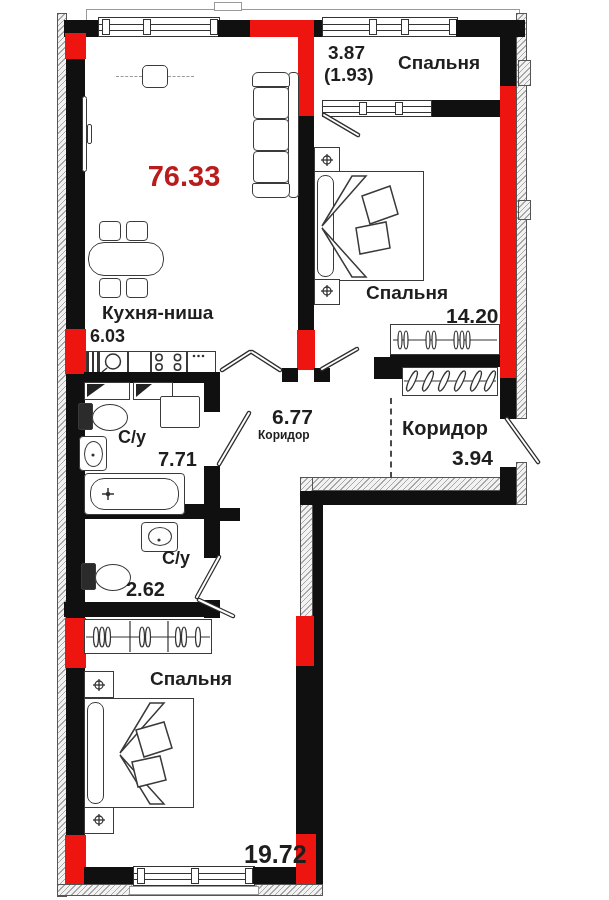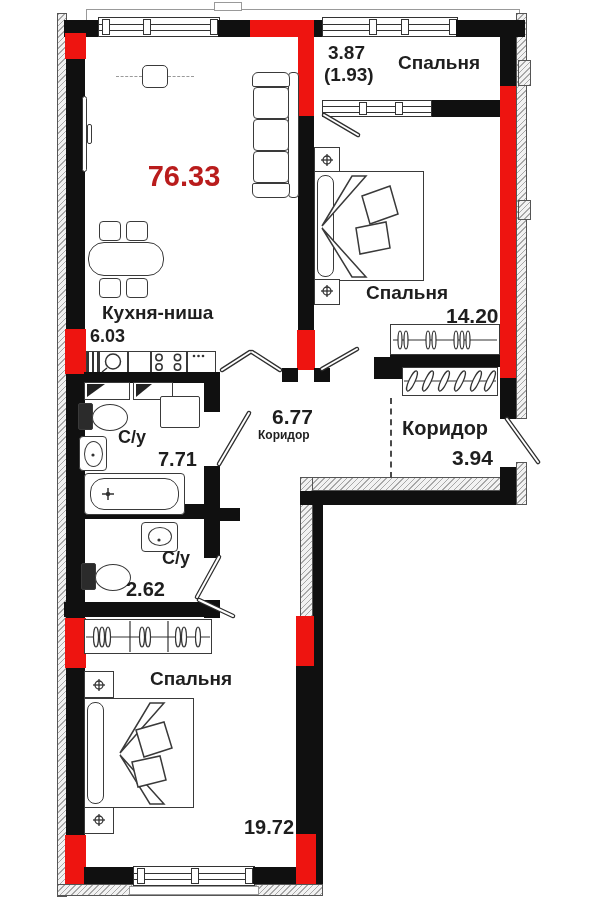--- a/index.html
+++ b/index.html
@@ -183,21 +183,21 @@
   <div class="lbl name" style="left:402px;top:417px;font-size:20px">Коридор</div>
   <div class="lbl" style="left:452px;top:446px;font-size:21px">3.94</div>
 
   <div class="lbl name" style="left:118px;top:427px;font-size:18px">С/у</div>
   <div class="lbl" style="left:158px;top:448px;font-size:20px">7.71</div>
 
   <div class="lbl name" style="left:162px;top:548px;font-size:18px">С/у</div>
   <div class="lbl" style="left:126px;top:578px;font-size:20px">2.62</div>
 
   <div class="lbl name" style="left:150px;top:668px;font-size:19px">Спальня</div>
-  <div class="lbl" style="left:244px;top:816px;font-size:20px">19.72</div>
+  <div class="lbl" style="left:244px;top:840px;font-size:25px">19.72</div>
 
 
   <svg class="overlay" width="609" height="900" viewBox="0 0 609 900">
     <g stroke="#2f2f2f" stroke-width="4.5" stroke-linecap="round">
       <line x1="222" y1="370" x2="250" y2="352"></line>
         <line x1="280" y1="370" x2="252" y2="352"></line>
       <line x1="322" y1="369" x2="357" y2="349"></line>
         <line x1="324" y1="115" x2="358" y2="135"></line>
       <line x1="219" y1="464" x2="249" y2="413"></line>
         <line x1="219" y1="557" x2="197" y2="597"></line>

